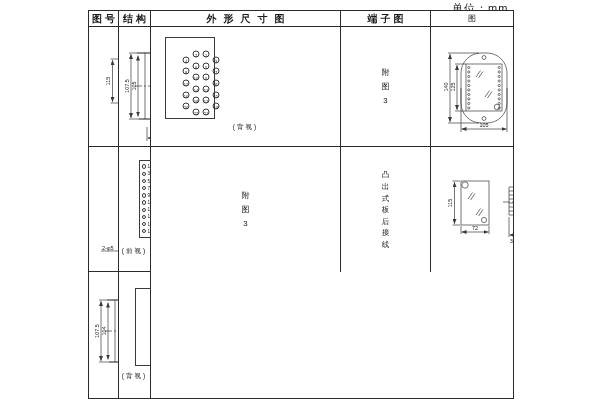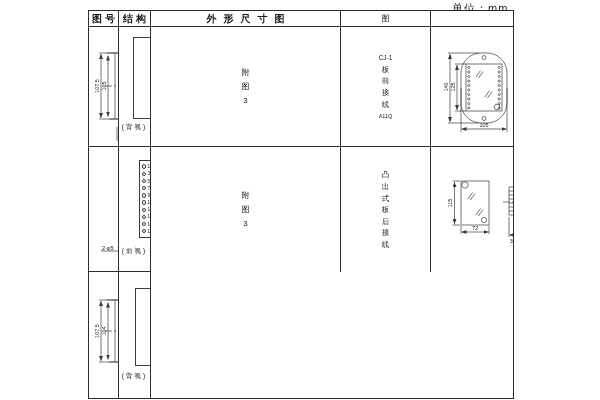--- a/index.html
+++ b/index.html
@@ -42,20 +42,21 @@
 </svg>
 
 <div class="page">
   <div class="unit">单位：mm</div>
 
   <div class="tbl">
 
     <div class="c hc sp2">图号</div>
     <div class="c hc sp2">结构</div>
     <div class="c hc sp6">外形尺寸图</div>
+    <div class="c hc sp2">端子图</div>
 
     <div class="c figcell">
       <span class="vstack">附图3</span>
     </div>
     <div class="c">
       <svg width="189" height="119" viewBox="0 0 189 119">
         <g stroke="#3a3a3a" stroke-width="0.7" fill="none">
           <rect x="30" y="32" width="28" height="44"></rect>
           <circle cx="35.5" cy="37.5" r="2.6"></circle>
           <circle cx="52.5" cy="70.5" r="2.6"></circle>
@@ -130,25 +131,20 @@
           <div class="tcirc" style="left: 50px; top: 68.2px;">19</div>
           <div class="tcirc" style="left: 20px; top: 68.2px;">20</div>
           <div class="tcirc" style="left: 40px; top: 74px;">21</div>
           <div class="tcirc" style="left: 30px; top: 74px;">22</div>
         </div>
       <div class="tcap" style="top:96px">(背视)</div>
     </div>
 
     <div class="c figcell">
       <span class="vstack">附图3</span>
-    </div>
-    <div class="c structcell">
-      <span class="model">CJ-1</span>
-      <span class="schars">板前接线</span>
-      <span class="code">A11Q</span>
     </div>
     <div class="c">
       <svg width="189" height="124" viewBox="0 0 189 124">
         <g stroke="#3a3a3a" stroke-width="0.7" fill="none">
           <rect x="30" y="26" width="46" height="70" rx="20"></rect>
           <rect x="35" y="37" width="36" height="47"></rect>
           <g>
             <circle cx="37.8" cy="40.5" r="1.1"></circle>
               <circle cx="37.8" cy="45" r="1.1"></circle>
               <circle cx="37.8" cy="49.5" r="1.1"></circle>

